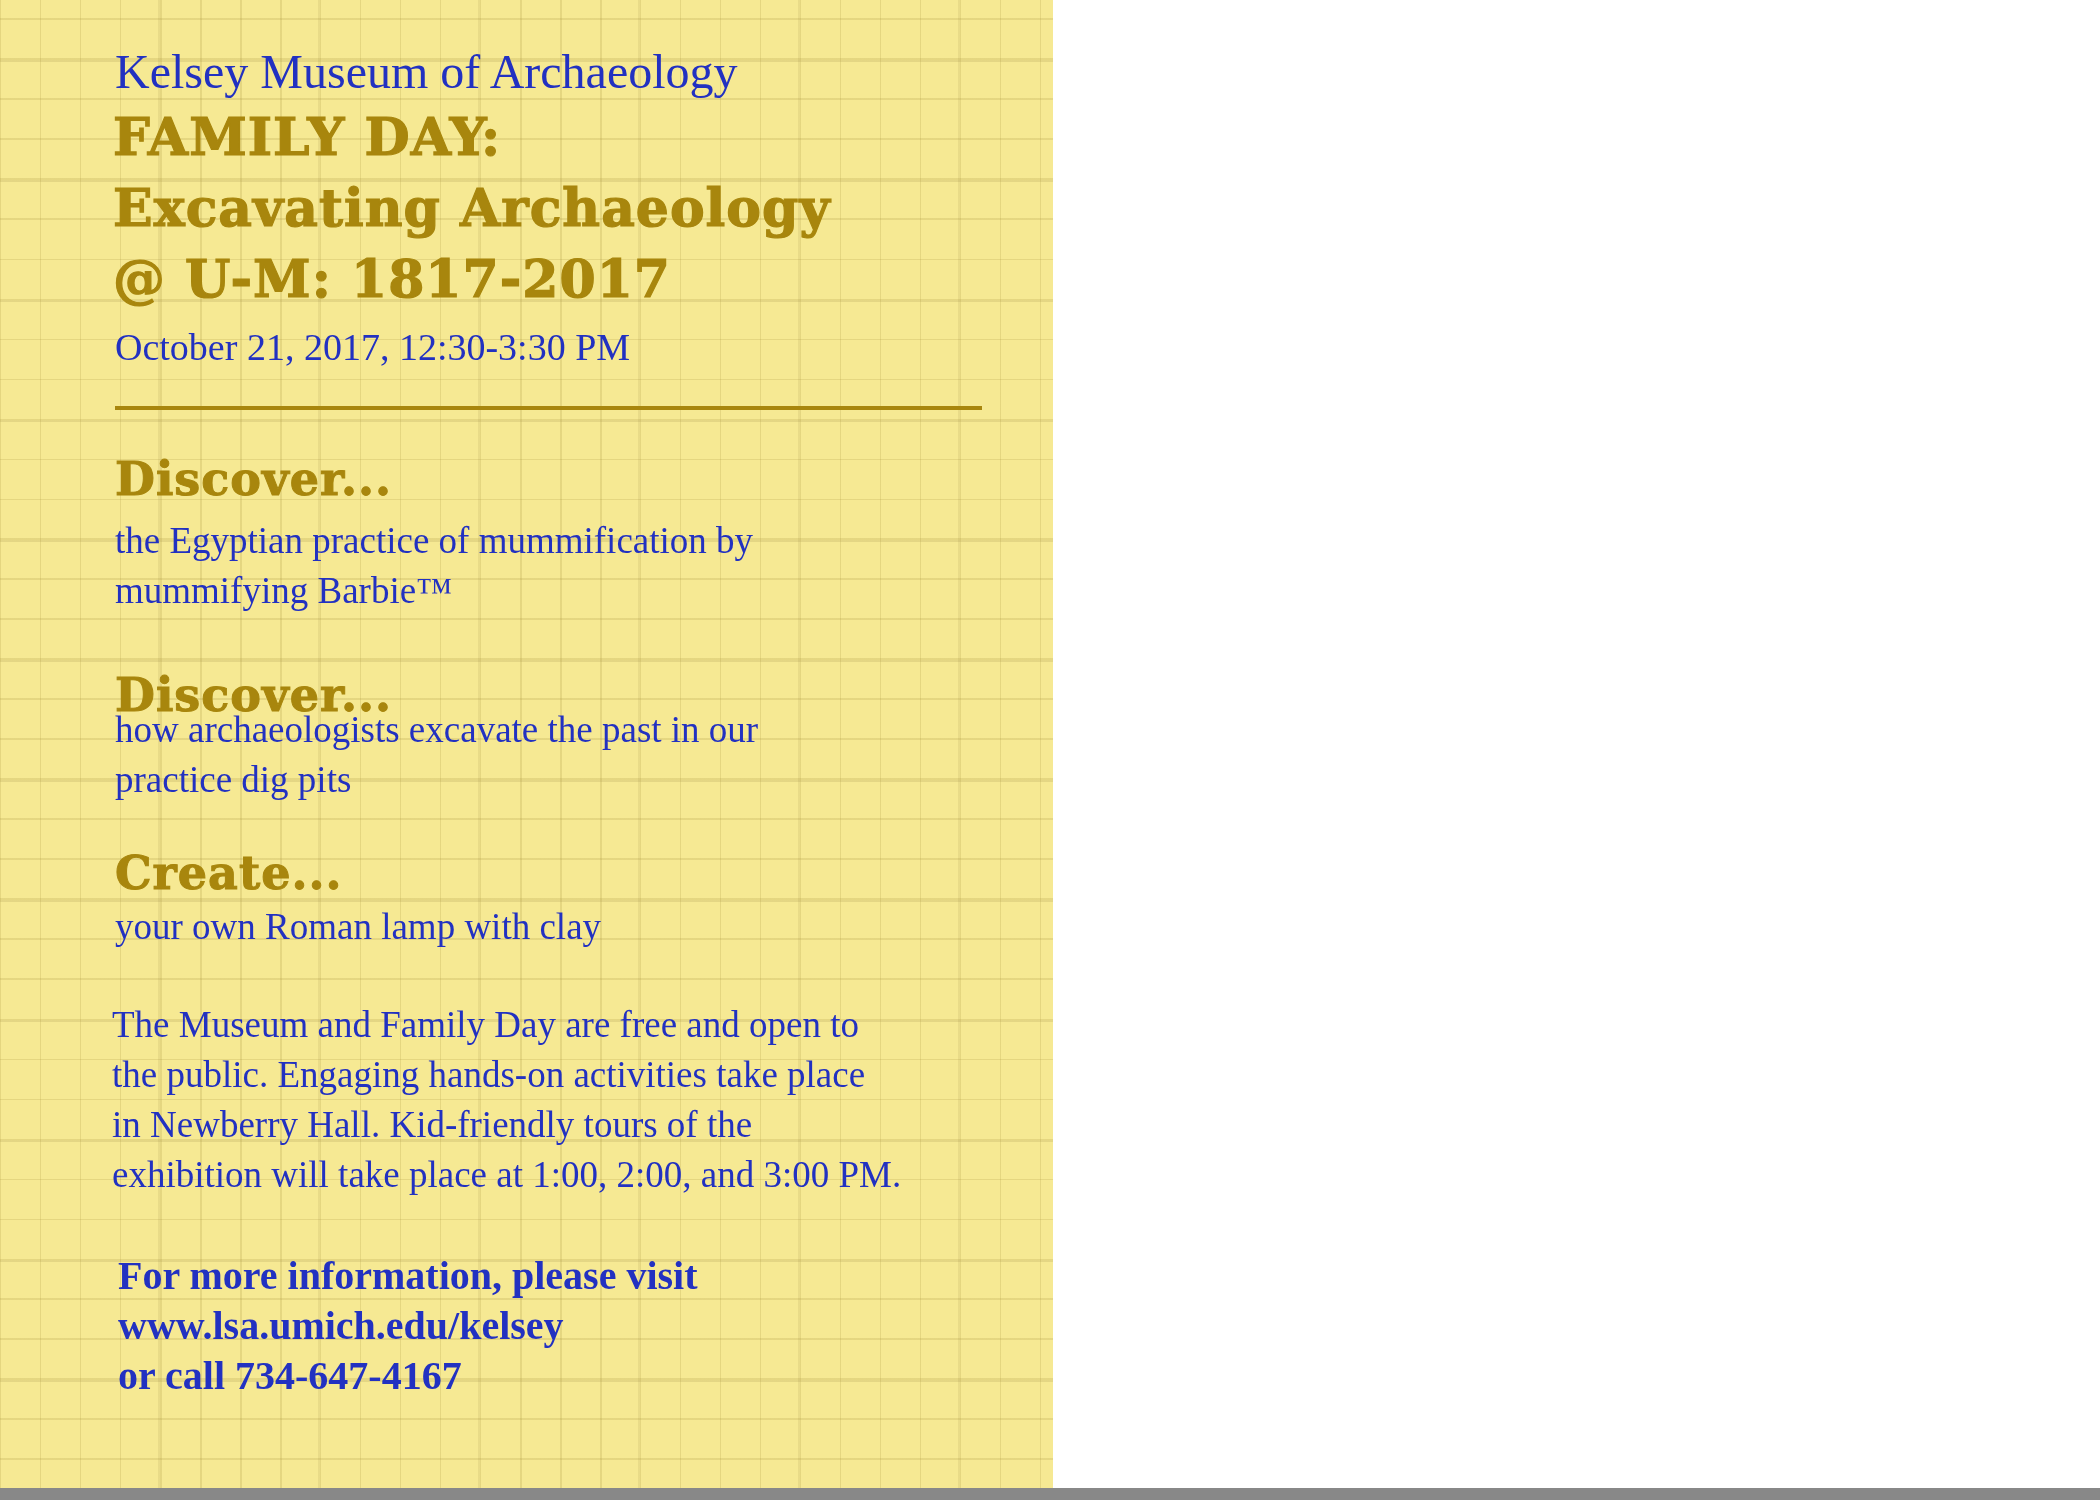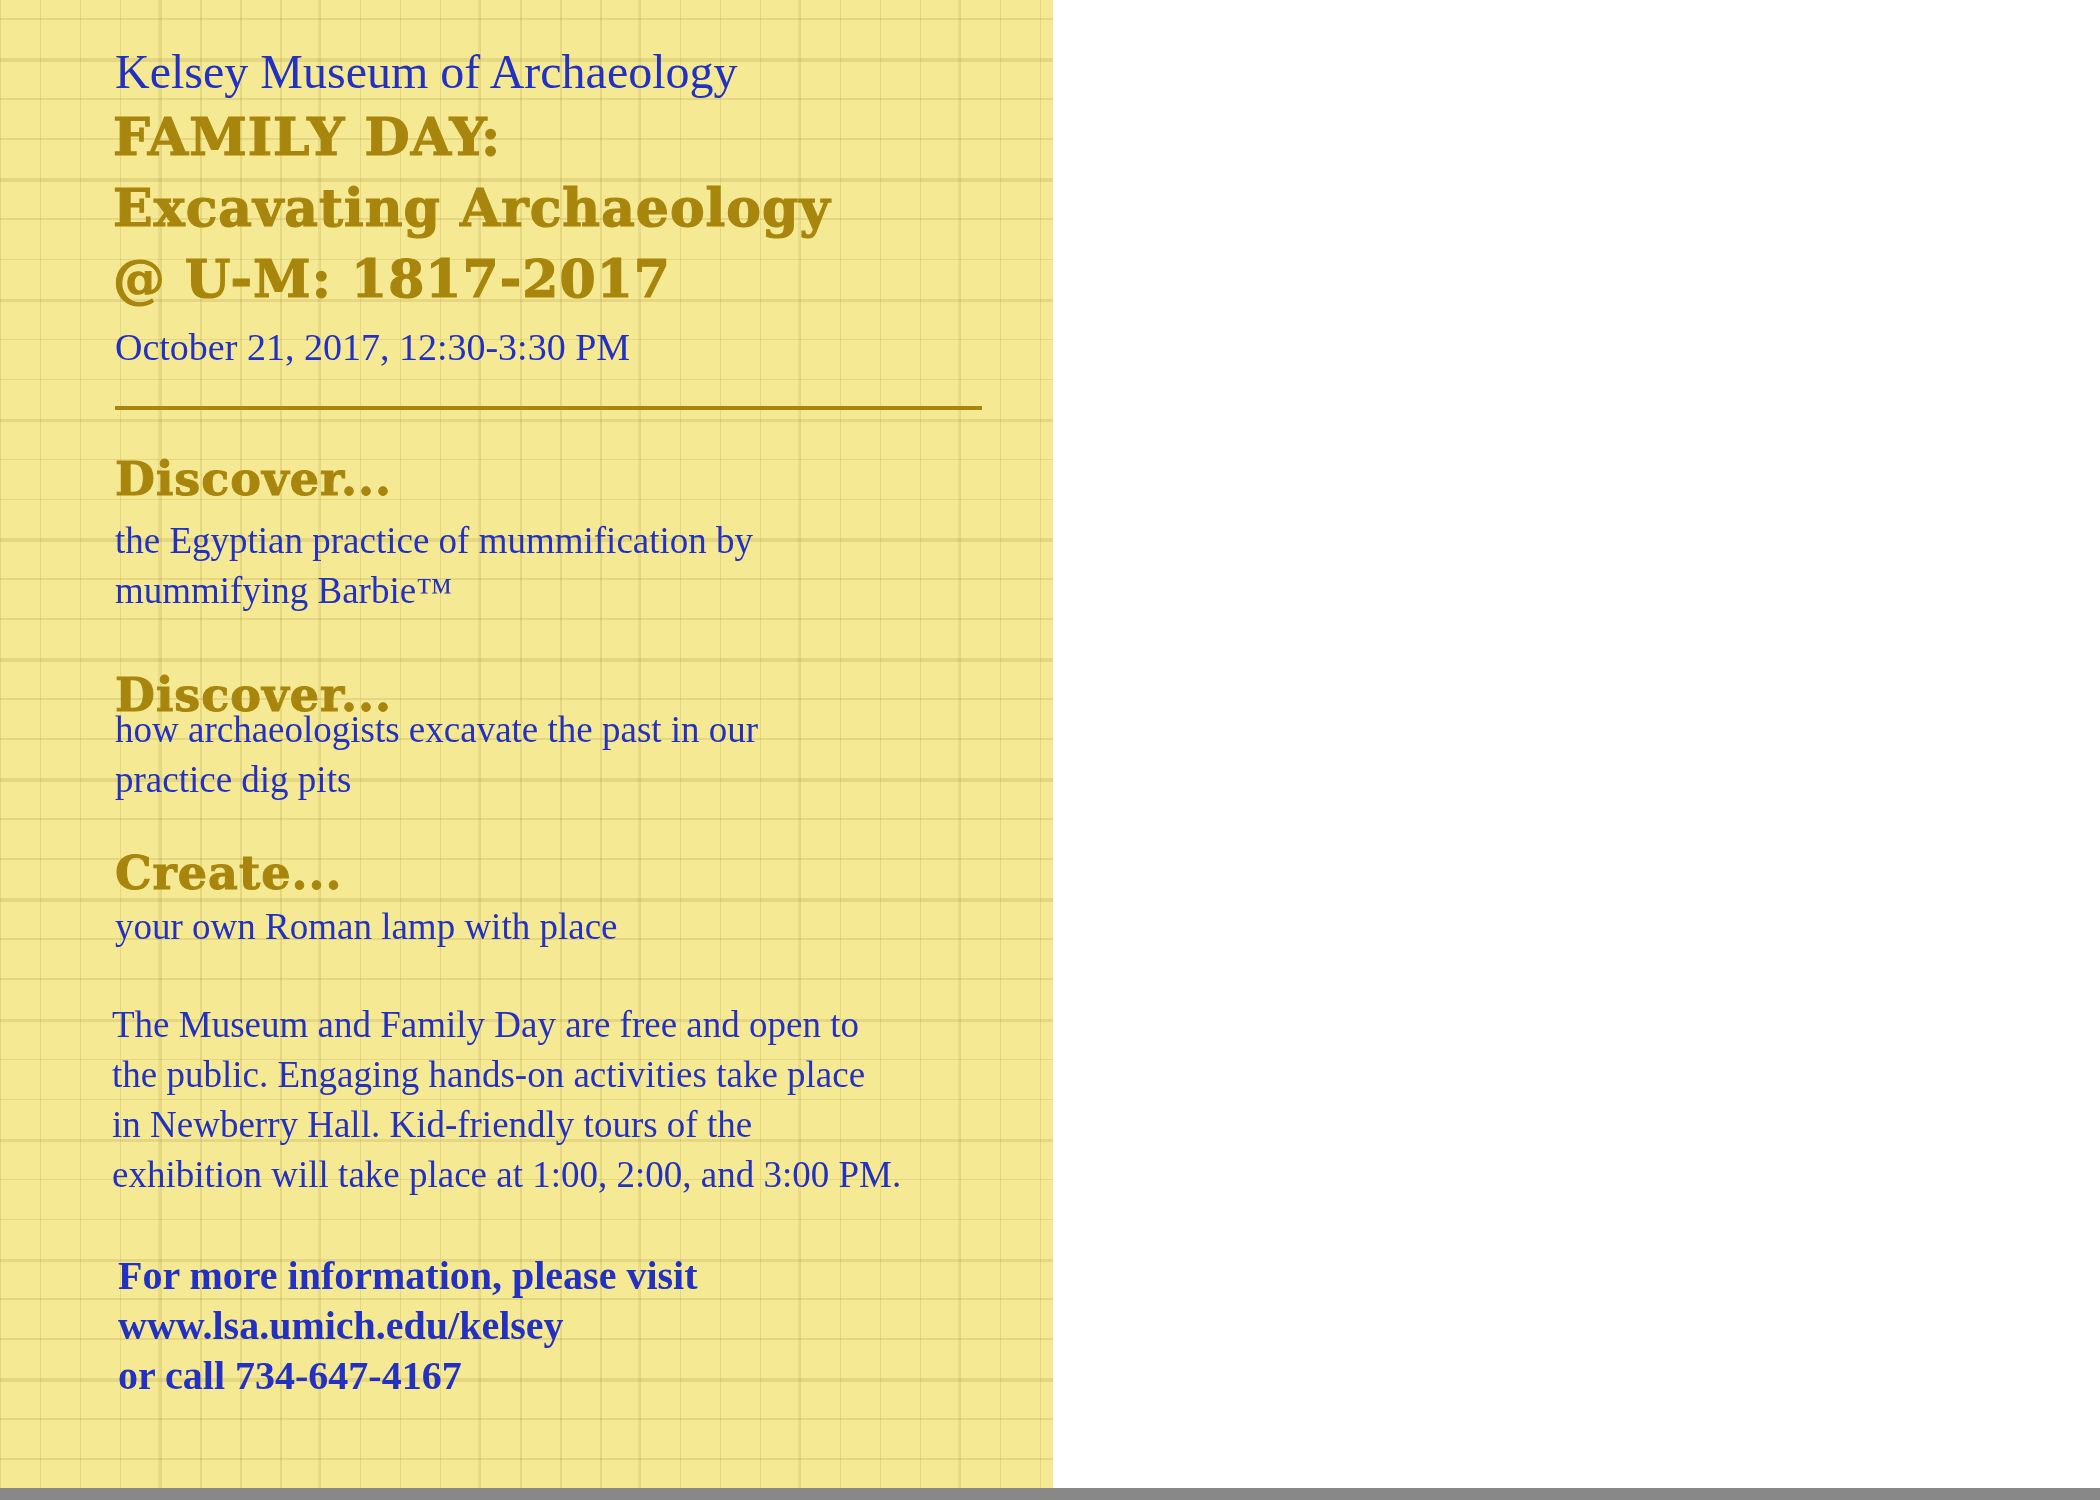--- a/index.html
+++ b/index.html
@@ -78,21 +78,21 @@
     </div>
 
     <div class="abs sec-head head-discover fatface gold">Discover...</div>
     <div class="abs sec-body body-discover blue">
       <div>how archaeologists excavate the past in our</div>
       <div>practice dig pits</div>
     </div>
 
     <div class="abs sec-head head-create fatface gold">Create...</div>
     <div class="abs sec-body body-create blue">
-      <div>your own Roman lamp with place</div>
+      <div>your own Roman lamp with clay</div>
     </div>
 
     <div class="abs details blue">
       <div>The Museum and Family Day are free and open to</div>
       <div>the public. Engaging hands-on activities take place</div>
       <div>in Newberry Hall. Kid-friendly tours of the</div>
       <div>exhibition will take place at 1:00, 2:00, and 3:00 PM.</div>
     </div>
 
     <div class="abs contact blue">

